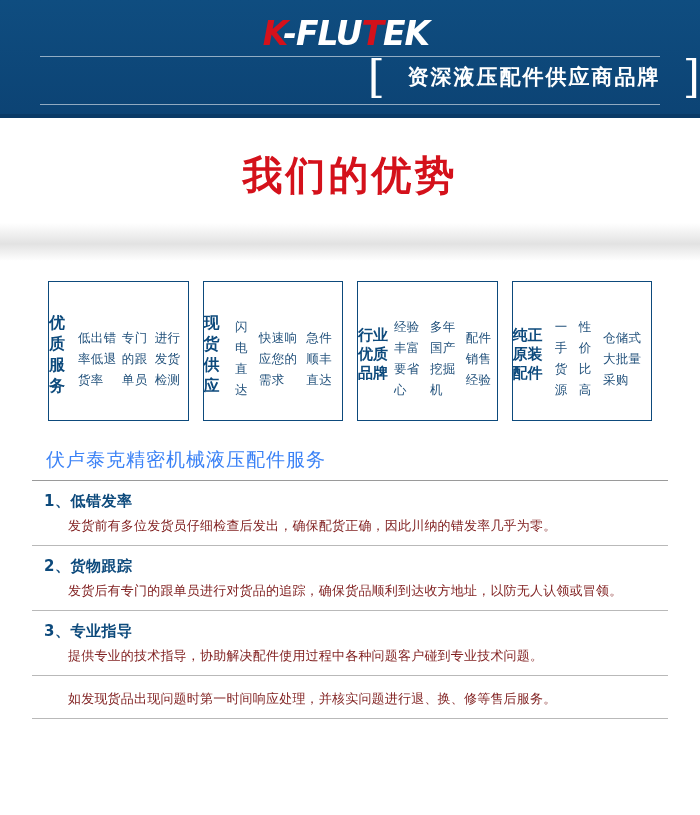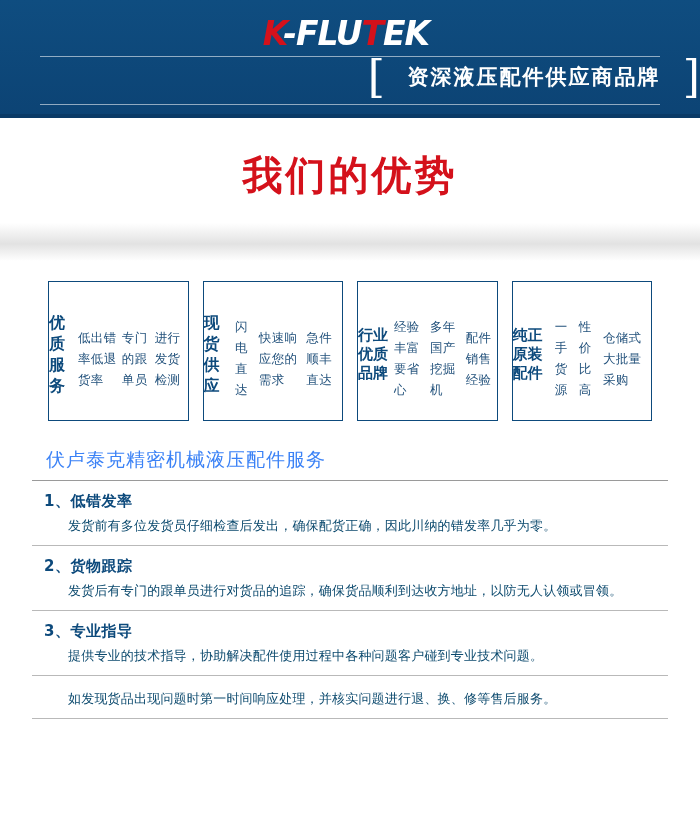--- a/index.html
+++ b/index.html
@@ -177,21 +177,21 @@
     padding-left: 18px;
   }
   .item-head {
     color: #0d4a7c;
     font-family: "DejaVu Sans", sans-serif;
     font-weight: bold;
     font-size: 15px;
     letter-spacing: 0.5px;
   }
   .item-body {
-    color: #0c4a6e;
+    color: #7f1d1d;
     font-family: "DejaVu Sans", sans-serif;
     font-size: 13px;
     line-height: 23px;
     letter-spacing: 0.2px;
     padding-left: 24px;
     margin-top: 3px;
     max-width: 620px;
   }
   .item-rule {
     margin: 8px 6px 0 6px;

